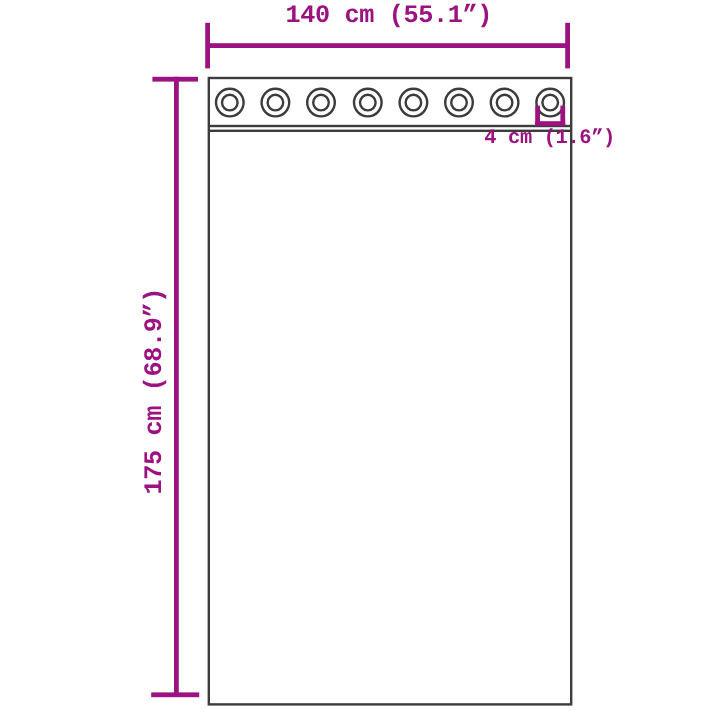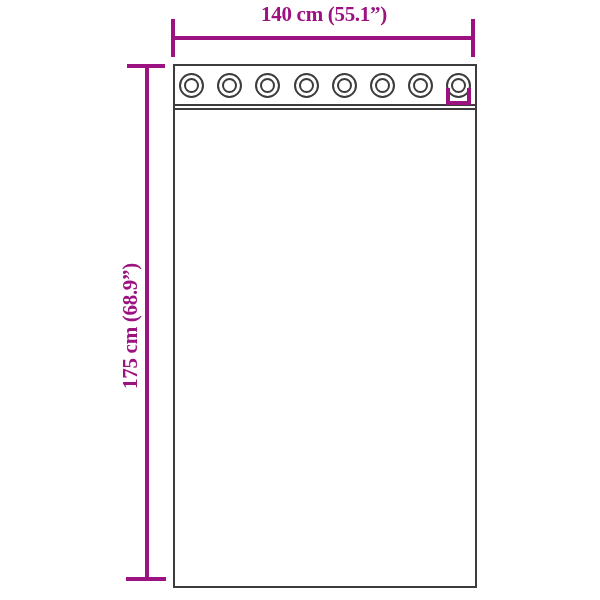--- a/index.html
+++ b/index.html
@@ -1,18 +1,18 @@
 <!DOCTYPE html>
 <html><head>
 <meta charset="utf-8">
 <style>
   html,body{margin:0;padding:0;background:#ffffff;}
   .canvas{
     position:relative;width:600px;height:600px;background:#ffffff;
-    font-family:Liberation Serif, serif;overflow:hidden;
+    font-family:Liberation Mono, monospace;overflow:hidden;
   }
   
   .curtain{
     position:absolute;left:173px;top:64px;width:304px;height:524px;
     border:2px solid #3c3c3c;box-sizing:border-box;background:#ffffff;
   }
   .stitch{
     position:absolute;left:174px;width:302px;height:2px;background:#3c3c3c;
   }
   .stitch.top-line{top:104px;}
@@ -95,14 +95,15 @@
   <div class="dim dim-height-line"></div>
   <div class="dim dim-height-cap-t"></div>
   <div class="dim dim-height-cap-b"></div>
   <div class="dim-label height-label-anchor">
     <span>175 cm (68.9”)</span>
   </div>
 
   <div class="dim bracket-tick-l"></div>
   <div class="dim bracket-tick-r"></div>
   <div class="dim bracket-bar"></div>
+  <div class="dim-label grommet-label">4 cm (1.6”)</div>
 
 </div>
 
 </body></html>

